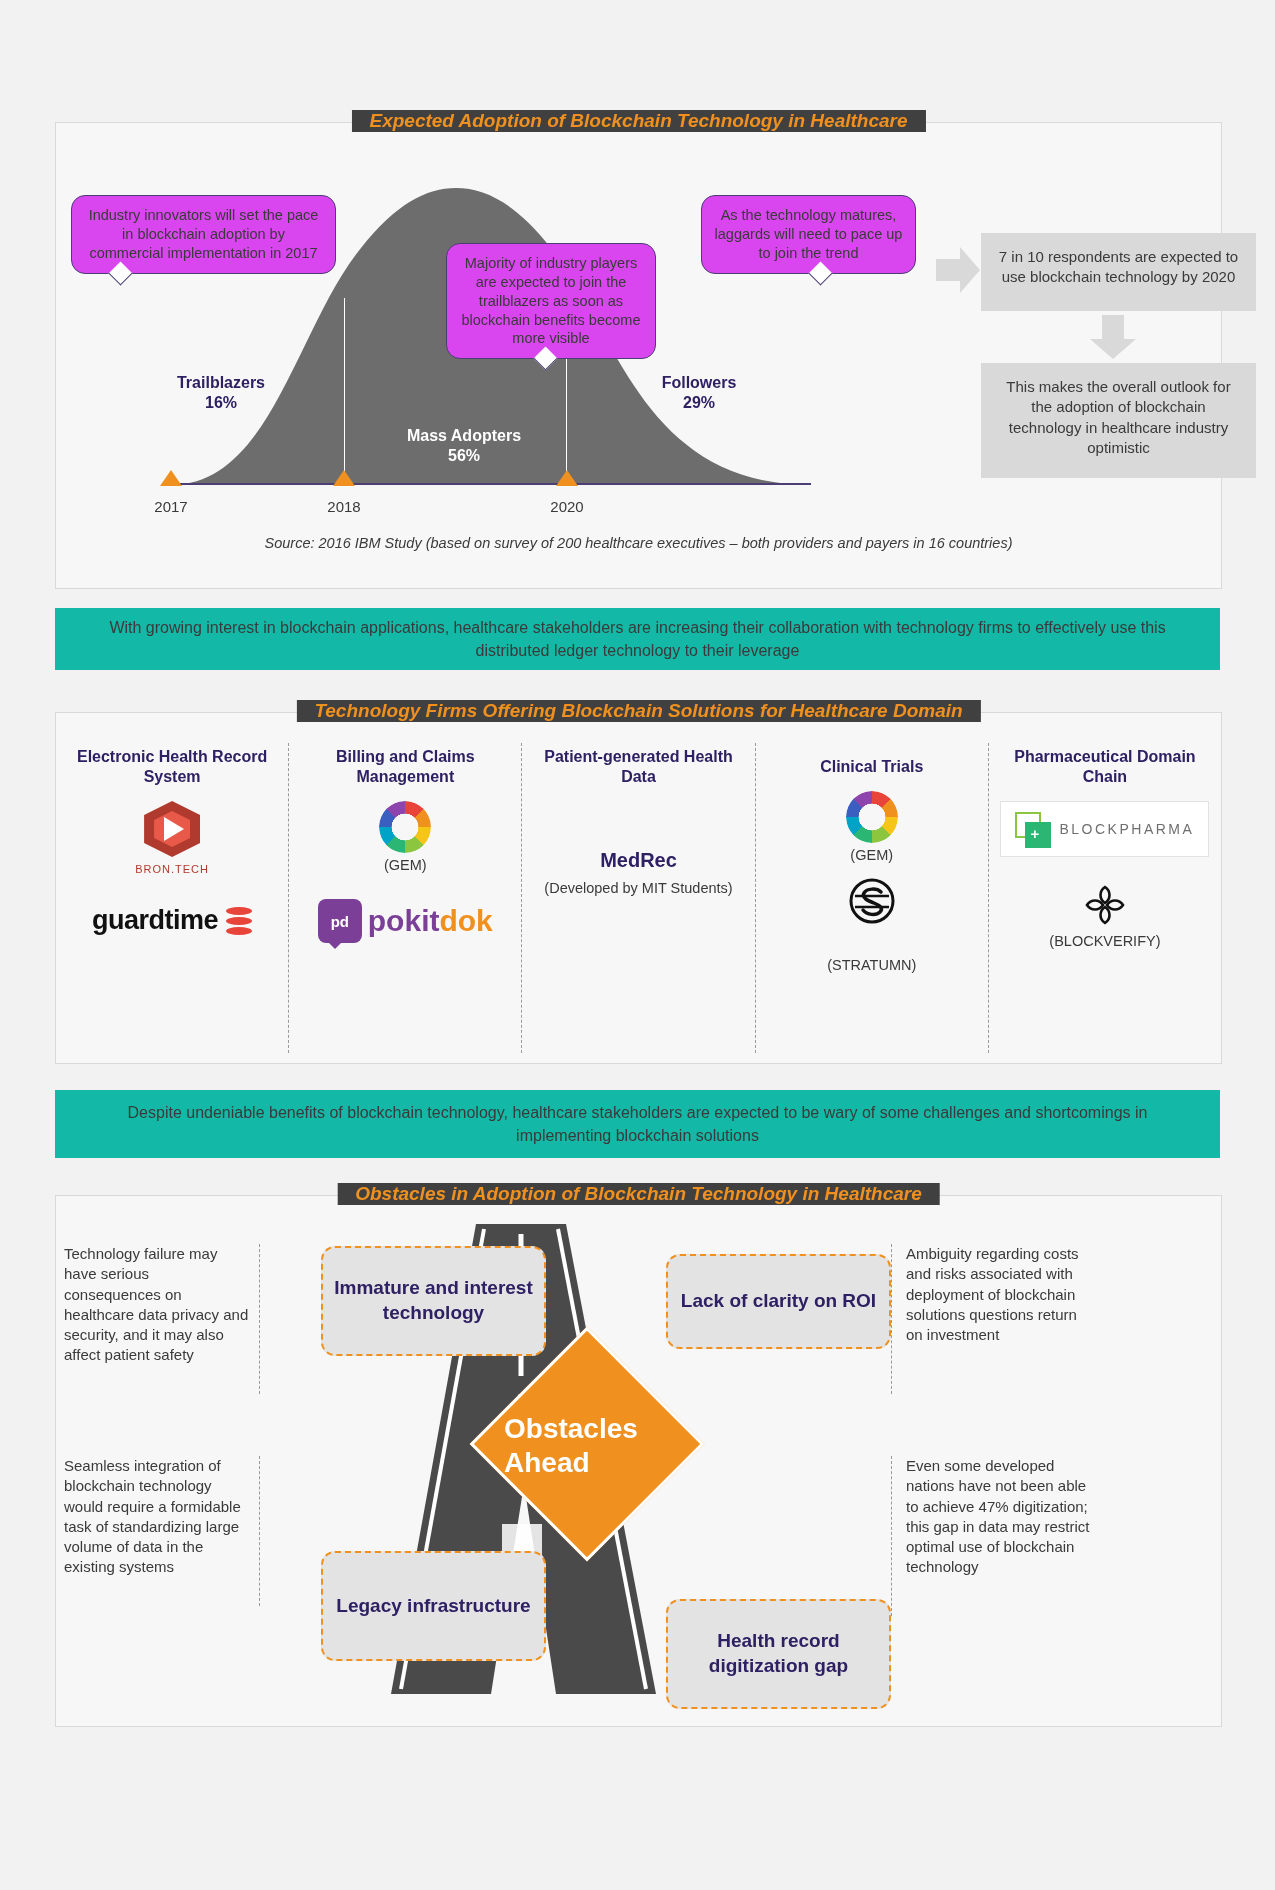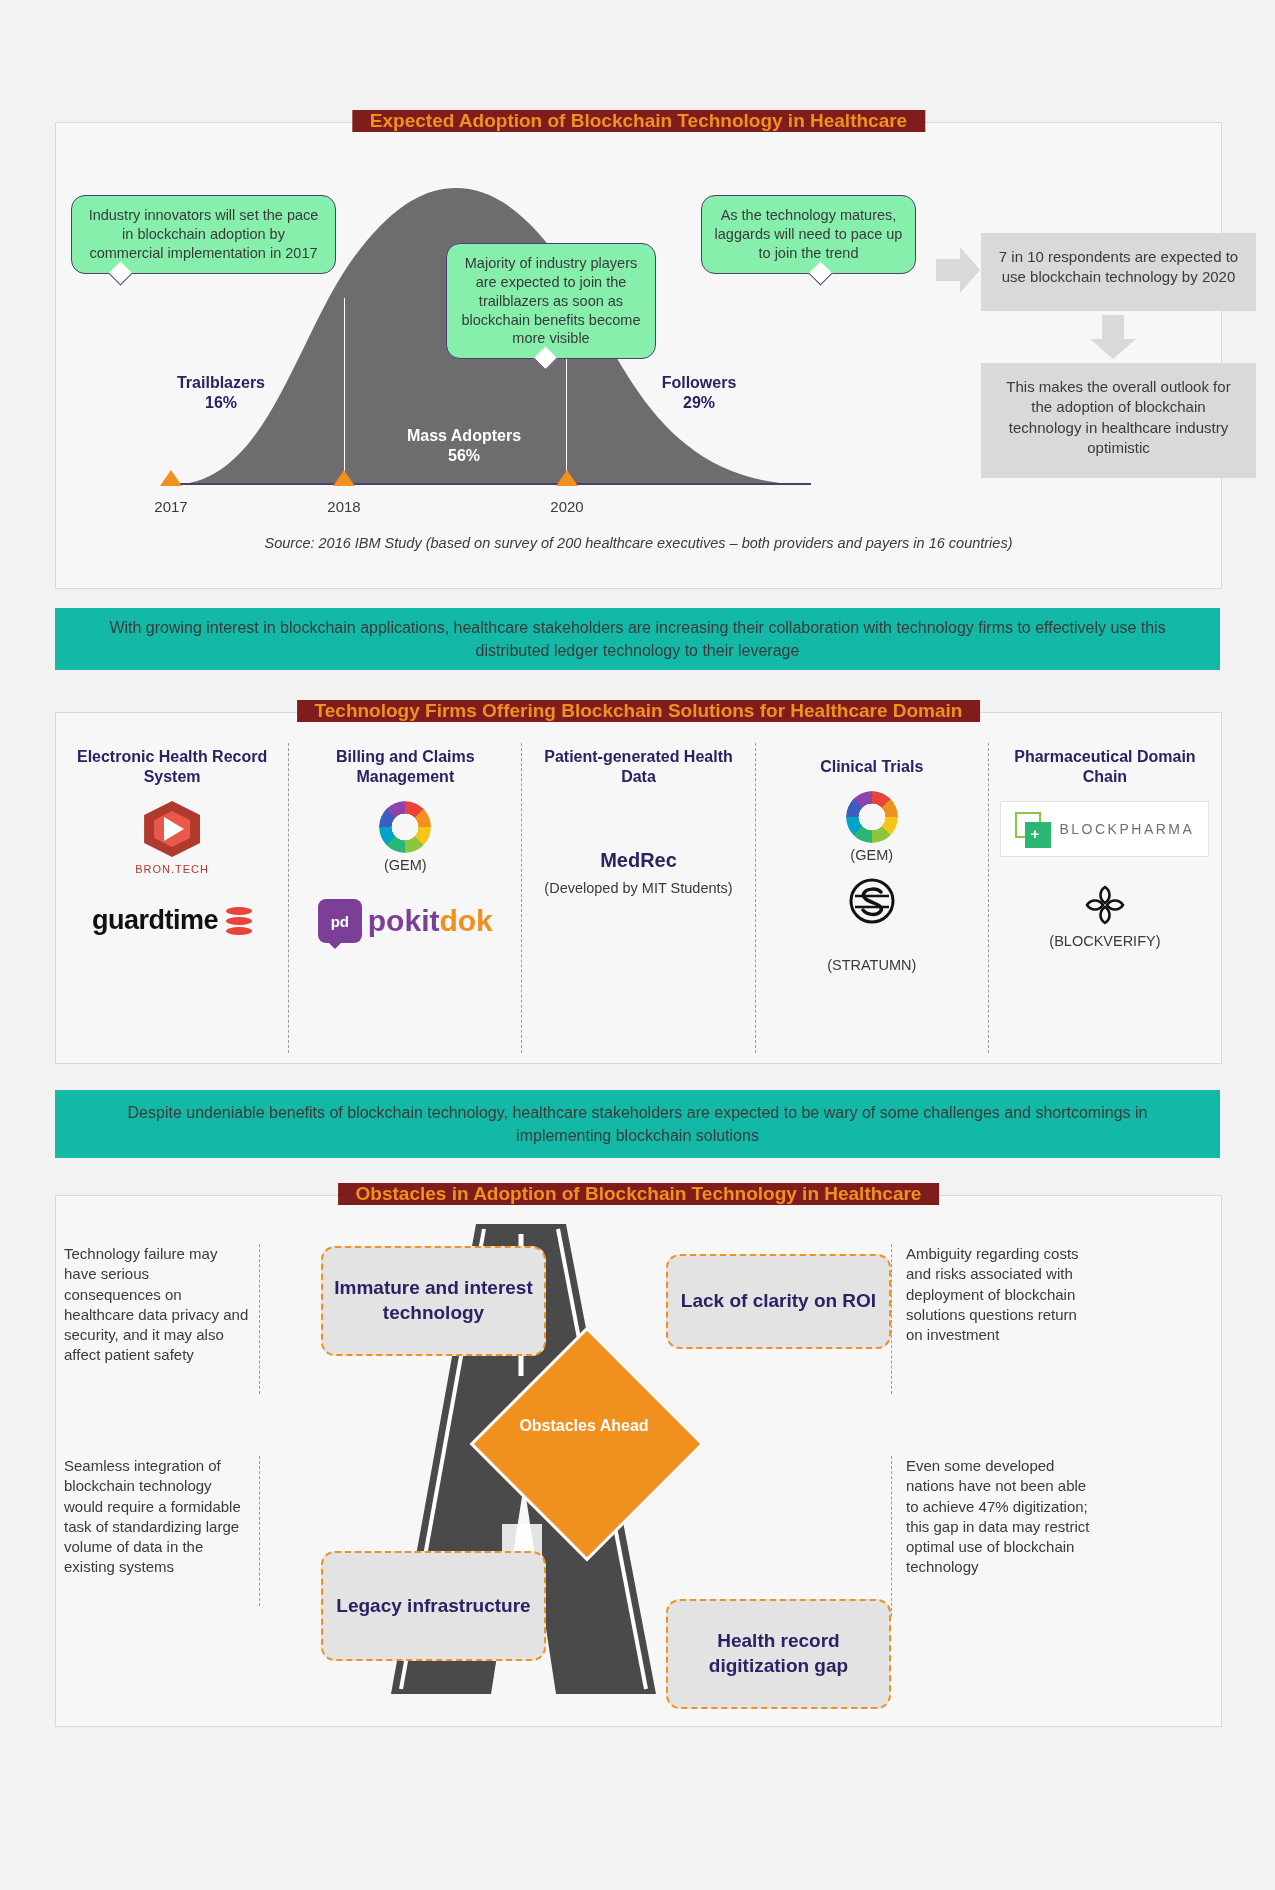--- a/index.html
+++ b/index.html
@@ -26,26 +26,27 @@
   .panel {
     position: absolute;
     background: #f7f7f7;
     border: 1px solid #d9d9d9;
   }
   .panel-title {
     position: absolute;
     top: -13px;
     left: 50%;
     transform: translateX(-50%);
-    background: #7f1d1d;
+    background: #404040;
     padding: 0 18px;
     color: #f0901e;
     font-size: 19px;
     font-weight: bold;
     white-space: nowrap;
+    font-style: italic;
   }
 
   
   #adoption-panel {
     left: 55px; top: 122px; width: 1165px; height: 465px;
   }
   .curve-wrap {
     position: absolute;
     left: 40px; top: 55px; width: 740px; height: 320px;
   }
@@ -82,21 +83,21 @@
     font-size: 16px;
     font-weight: bold;
     color: #2e2063;
     line-height: 1.25;
   }
   .seg-label.white { color: #ffffff; }
 
   
   .callout {
     position: absolute;
-    background: #86efac;
+    background: #d946ef;
     border: 1.5px solid #4b3f72;
     border-radius: 14px;
     font-size: 14.5px;
     line-height: 1.3;
     color: #3a3a3a;
     text-align: center;
     padding: 10px 12px;
     box-sizing: border-box;
   }
   .callout .tail {
@@ -357,25 +358,25 @@
   #diamond {
     position: absolute;
     left: 448px; top: 165px;
     width: 160px; height: 160px;
     background: #f0901e;
     border: 3px solid #ffffff;
     transform: rotate(45deg);
   }
   #diamond-text {
     position: absolute;
-    left: 448px; top: 150px;
+    left: 448px; top: 170px;
     width: 160px; height: 160px;
     display: flex; align-items: center; justify-content: center;
     color: #ffffff;
-    font-size: 16px;
+    font-size: 28px;
     font-weight: bold;
     text-align: left;
     line-height: 1.2;
   }
   .side-text {
     position: absolute;
     font-size: 15px;
     line-height: 1.35;
     color: #3a3a3a;
   }

